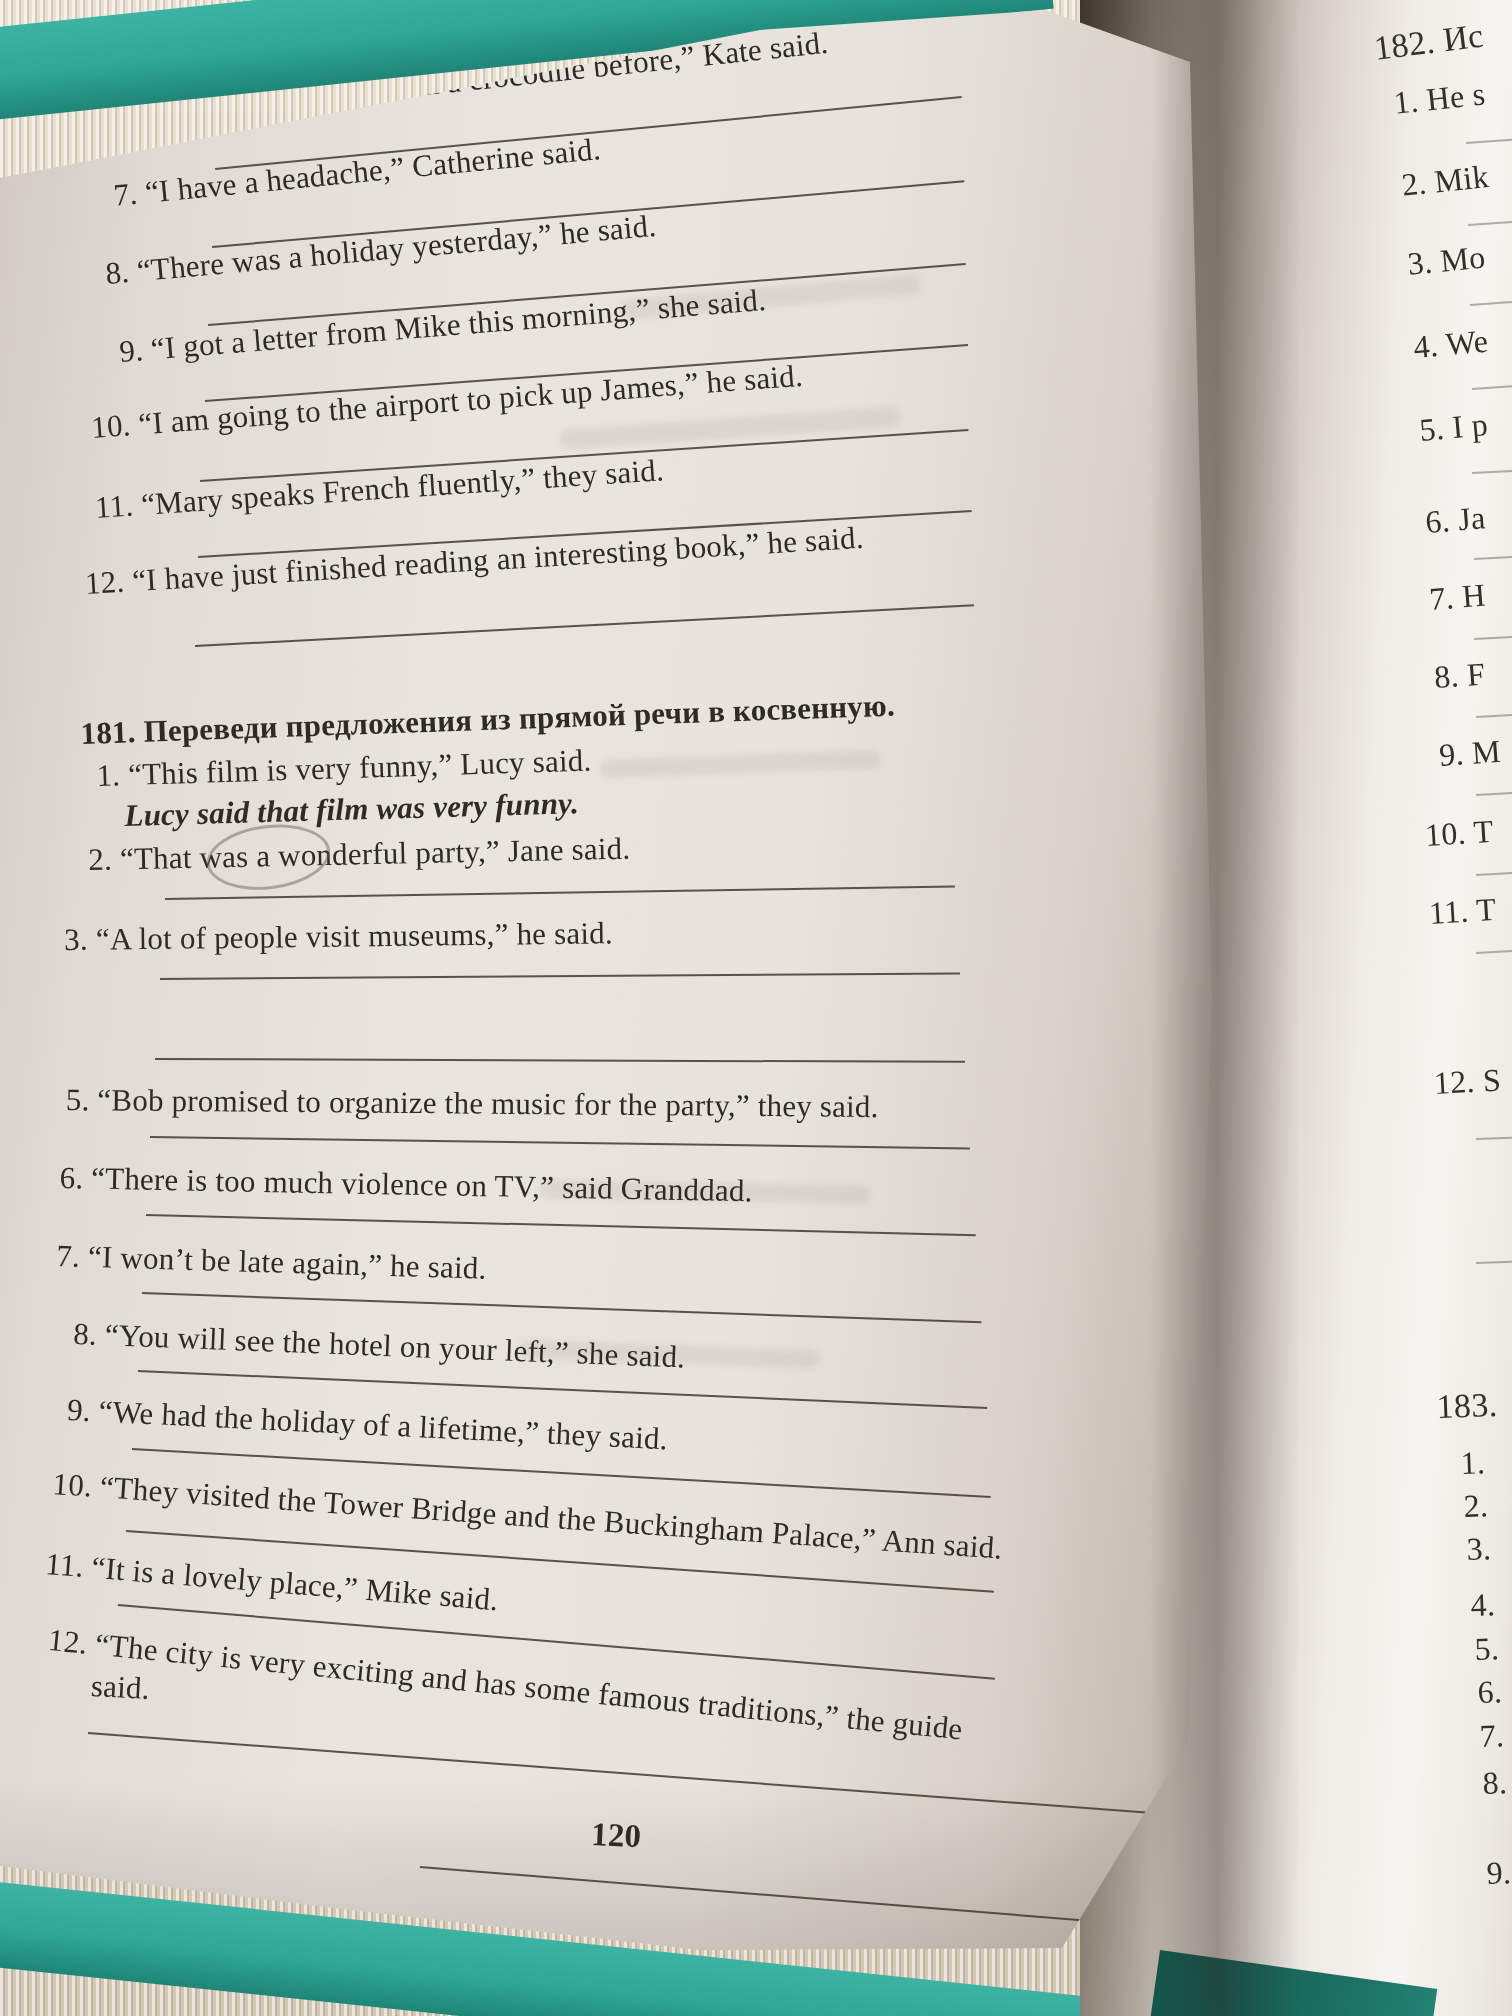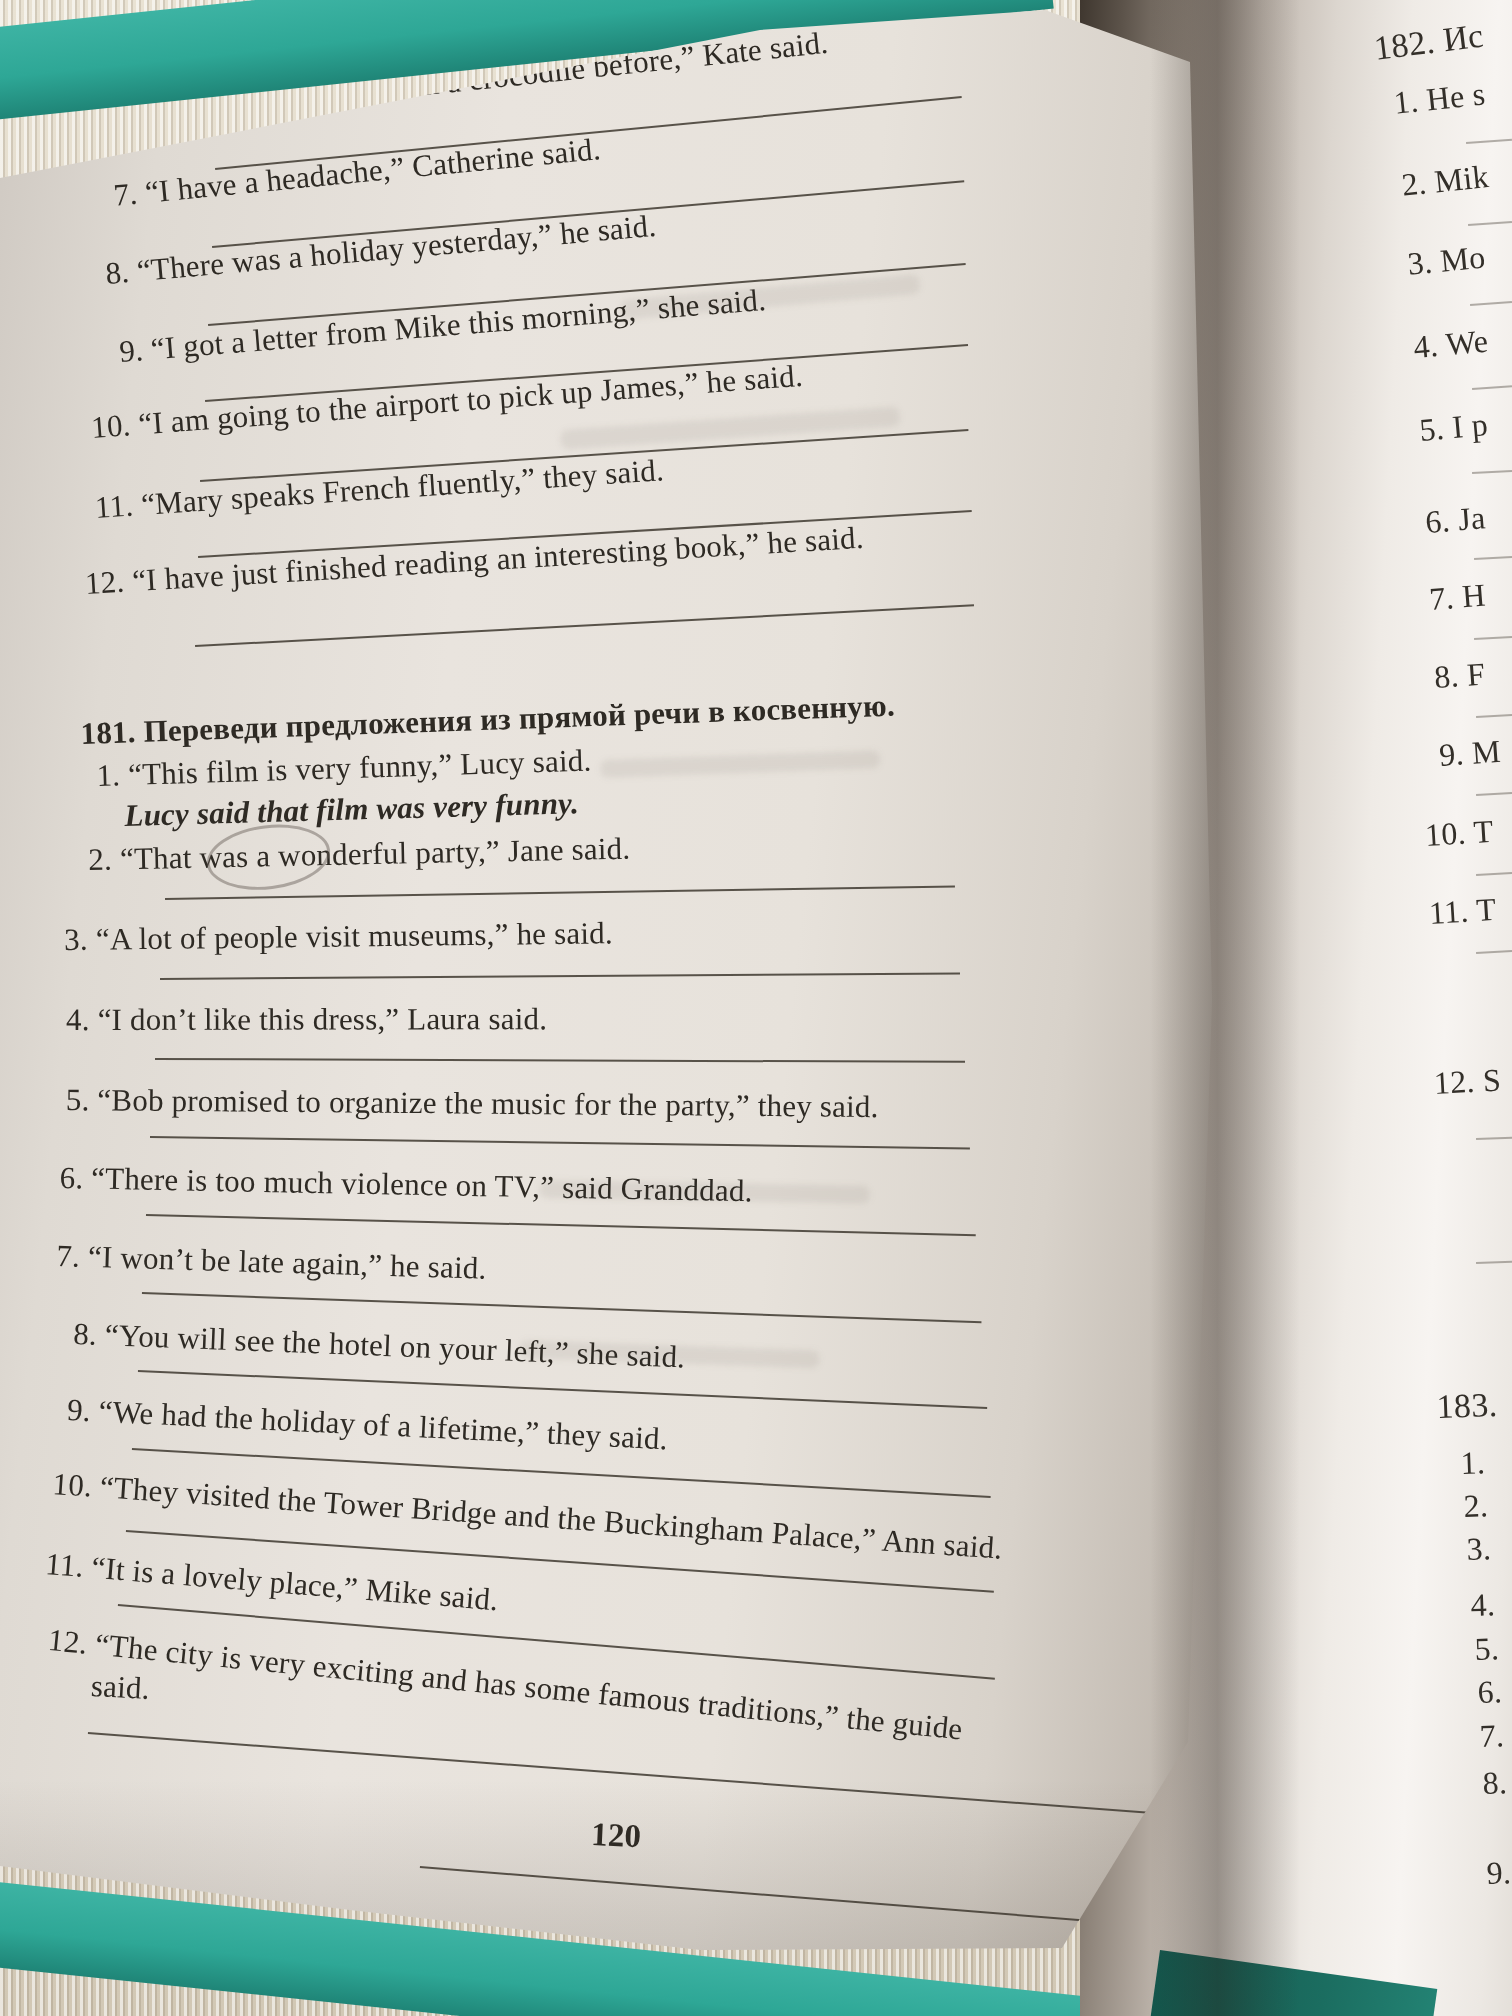--- a/index.html
+++ b/index.html
@@ -122,21 +122,20 @@
     <div class="txt" style="left:96px;top:758px;transform:rotate(-1.8deg);">1. “This film is very funny,” Lucy said.</div>
     <div class="txt ital" style="left:124px;top:798px;transform:rotate(-1.6deg);">Lucy said that film was very funny.</div>
 
     <div class="txt" style="left:88px;top:842px;transform:rotate(-1.2deg);">2. “That was a wonderful party,” Jane said.</div>
     <div id="pencil-circle"></div>
     <div class="rule" style="left:165px;top:898px;width:790px;transform:rotate(-0.9deg);"></div>
 
     <div class="txt" style="left:64px;top:922px;transform:rotate(-0.7deg);">3. “A lot of people visit museums,” he said.</div>
     <div class="rule" style="left:160px;top:978px;width:800px;transform:rotate(-0.4deg);"></div>
 
-    <div class="txt" style="left:66px;top:1002px;transform:rotate(-0.1deg);">4. “I don’t like this dress,” Laura said.</div>
     <div class="rule" style="left:155px;top:1058px;width:810px;transform:rotate(0.2deg);"></div>
 
     <div class="txt" style="left:66px;top:1082px;transform:rotate(0.5deg);">5. “Bob promised to organize the music for the party,” they said.</div>
     <div class="rule" style="left:150px;top:1136px;width:820px;transform:rotate(0.8deg);"></div>
 
     <div class="txt" style="left:60px;top:1160px;transform:rotate(1.1deg);">6. “There is too much violence on TV,” said Granddad.</div>
     <div class="rule" style="left:146px;top:1214px;width:830px;transform:rotate(1.4deg);"></div>
 
     <div class="txt" style="left:57px;top:1238px;transform:rotate(1.7deg);">7. “I won’t be late again,” he said.</div>
     <div class="rule" style="left:142px;top:1292px;width:840px;transform:rotate(2deg);"></div>

